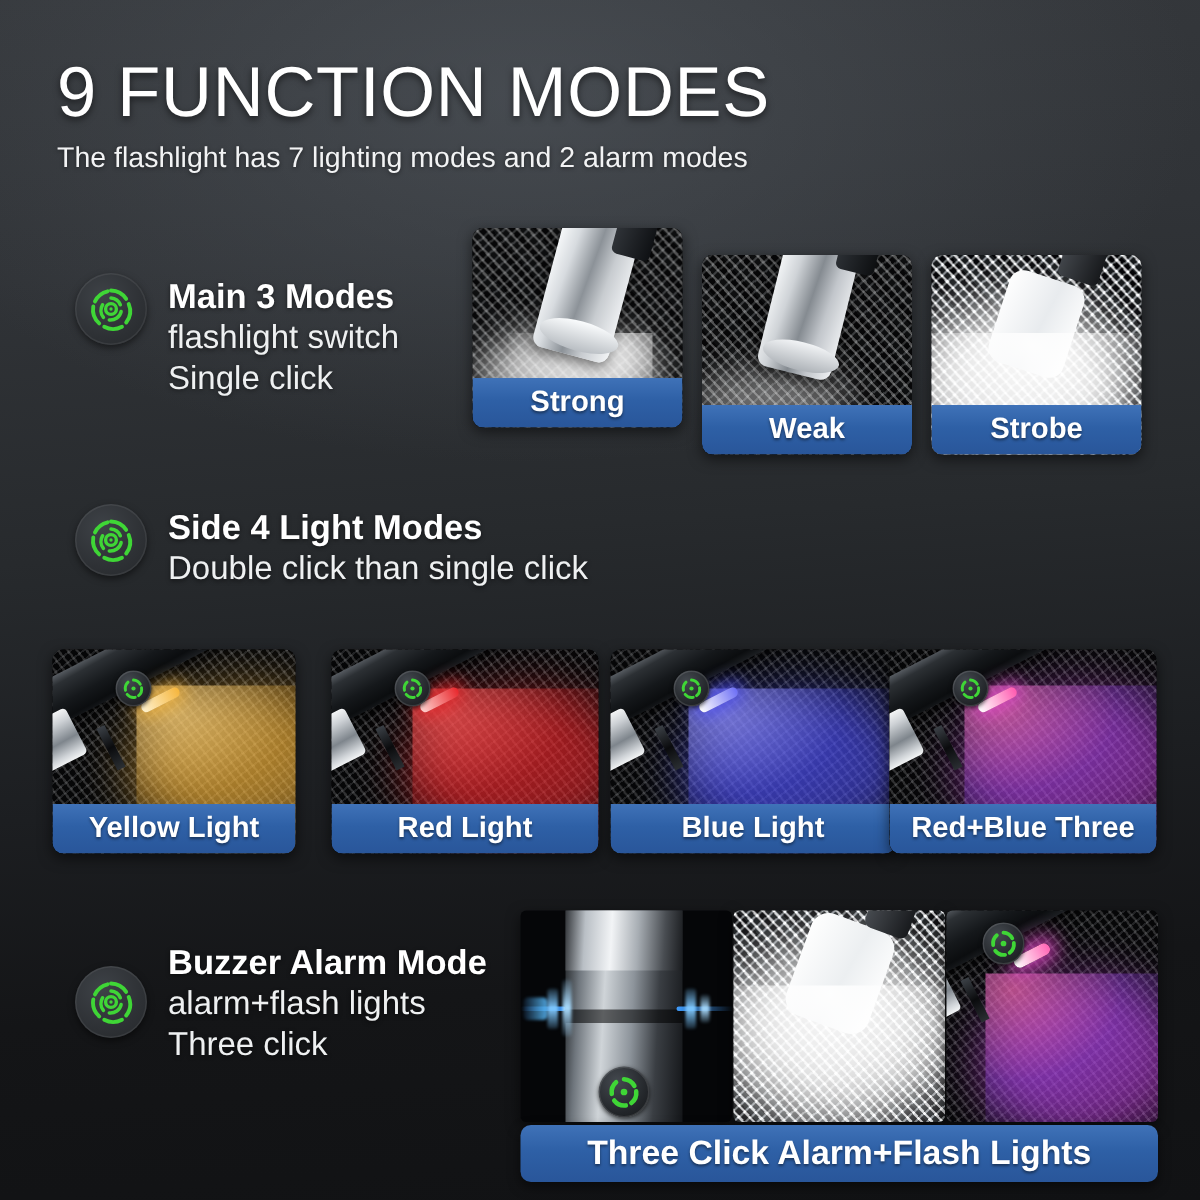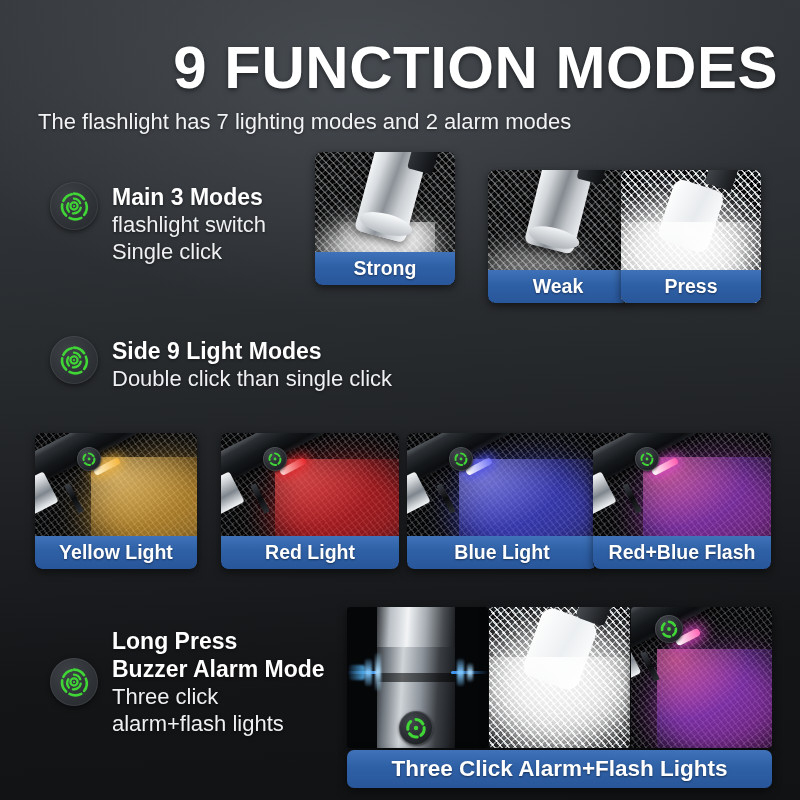--- a/index.html
+++ b/index.html
@@ -12,27 +12,26 @@
   }
   #page {
     position:absolute; left:0; top:0; width:800px; height:800px;
     background:
       radial-gradient(ellipse 620px 340px at 44% 8%, rgba(86,92,99,.55) 0%, rgba(60,65,70,0) 72%),
       linear-gradient(176deg,#35383c 0%, #303337 22%, #272a2d 44%, #1c1e21 64%, #141517 80%, #111214 100%);
   }
   
   .hdr { position:absolute; left:38px; top:36px; width:740px; }
   .title {
-    font-size:60px; font-weight:bold; color:#fff; letter-spacing:.5px;
+    font-size:47px; font-weight:normal; color:#fff; letter-spacing:.5px;
     line-height:1.05; white-space:nowrap;
     text-shadow:0 2px 5px rgba(0,0,0,.55);
-    text-align:right;
   }
   .subtitle {
-    margin-top:10px; font-size:22px; color:#f2f3f4; font-weight:400;
+    margin-top:10px; font-size:19px; color:#f2f3f4; font-weight:400;
     white-space:nowrap; text-shadow:0 1px 3px rgba(0,0,0,.5);
   }
   
   .ap-badge {
     width:48px; height:48px; border-radius:50%;
     background:radial-gradient(circle at 38% 32%,#3e4247 0%,#2e3135 60%,#25282b 100%);
     box-shadow:inset 0 0 0 1px rgba(255,255,255,.07), 0 2px 5px rgba(0,0,0,.5);
     display:flex; align-items:center; justify-content:center; flex:0 0 auto;
   }
   .ap-badge svg { width:36px; height:36px; display:block; }
@@ -173,21 +172,21 @@
       <div style="position:absolute; left:44px; top:62px; width:54px; height:20px; border-radius:50%; transform:rotate(15deg);
                   background:linear-gradient(180deg,#fafcfd,#b9bec3);"></div>
       <div style="position:absolute; left:96px; top:-14px; width:26px; height:34px; border-radius:4px; transform:rotate(15deg);
                   background:linear-gradient(95deg,#31353a,#0e1013);"></div>
     </div>
     <div class="label">
       <span>Strong</span>
     </div>
   </div>
 
-  <div class="panel" style="left:488px; top:170px; width:140px; height:133px;">
+  <div class="panel" style="left:468px; top:170px; width:140px; height:133px;">
     <div class="photo">
       <div class="weave grey"></div>
       <div class="glow" style="left:-6px; top:76px; width:104px; height:40px; background:rgba(255,255,255,.40); filter:blur(11px);"></div>
       <div style="position:absolute; left:46px; top:-10px; width:50px; height:90px; border-radius:7px; transform:rotate(14deg);
                   background:linear-gradient(95deg,#f6f8f9 0%,#cfd3d7 24%,#858b91 50%,#c2c6cb 72%,#eef0f2 100%);
                   box-shadow:0 3px 10px rgba(0,0,0,.6);"></div>
       <div style="position:absolute; left:40px; top:58px; width:52px; height:19px; border-radius:50%; transform:rotate(14deg);
                   background:linear-gradient(180deg,#f2f4f6,#aeb3b8);"></div>
       <div style="position:absolute; left:92px; top:-20px; width:26px; height:32px; border-radius:4px; transform:rotate(14deg);
                   background:linear-gradient(95deg,#2e3237,#0d0f11);"></div>
@@ -201,21 +200,21 @@
     <div class="photo">
       <div class="weave grey" style="filter:brightness(2.3) contrast(1.1);"></div>
       <div class="glow" style="left:-16px; top:30px; width:150px; height:110px; background:rgba(255,255,255,.85); filter:blur(16px);"></div>
       <div style="position:absolute; left:44px; top:14px; width:52px; height:64px; border-radius:10px; transform:rotate(18deg);
                   background:linear-gradient(100deg,#ffffff,#e8ebee 55%,#ffffff);"></div>
       <div style="position:absolute; left:88px; top:-16px; width:28px; height:34px; border-radius:4px; transform:rotate(18deg);
                   background:linear-gradient(95deg,#44484d,#16181b);"></div>
       <div class="beam" style="left:0; top:52px; width:140px; height:82px; background:radial-gradient(ellipse at 48% 10%, rgba(255,255,255,.92) 0%, rgba(255,255,255,.40) 48%, rgba(255,255,255,0) 80%);"></div>
     </div>
     <div class="label">
-      <span>Press</span>
+      <span>Strobe</span>
     </div>
   </div>
 
   <div class="feat" style="left:50px; top:336px;">
     <div class="ap-badge">
       <svg viewBox="0 0 64 64">
         <g fill="none" stroke="#3fd636" stroke-width="4.6" stroke-linecap="round">
           <path d="M32 10 A22 22 0 0 1 50 20"></path>
           <path d="M53 26 A22 22 0 0 1 50 48"></path>
           <path d="M45 53 A22 22 0 0 1 24 53"></path>
@@ -225,21 +224,21 @@
         <g fill="none" stroke="#3fd636" stroke-width="4.2" stroke-linecap="round">
           <path d="M32 19 A13 13 0 0 1 43 27"></path>
           <path d="M44 35 A13 13 0 0 1 30 45"></path>
           <path d="M23 42 A13 13 0 0 1 22 27"></path>
         </g>
         <circle cx="32" cy="32" r="6.4" fill="none" stroke="#3fd636" stroke-width="4"></circle>
         <circle cx="32" cy="32" r="2" fill="#3fd636"></circle>
       </svg>
     </div>
     <div class="txt">
-      <div class="f-head">Side 9 Light Modes</div>
+      <div class="f-head">Side 4 Light Modes</div>
       <div class="f-sub">Double click than single click</div>
     </div>
   </div>
 
   <div class="panel" style="left:35px; top:433px; width:162px; height:136px;">
     <div class="photo">
       <div class="weave dark"></div>
       <div class="glow" style="left:52px; top:26px; width:150px; height:104px; background:rgba(245,181,60,.55); filter:blur(17px);"></div>
       <div class="beam" style="left:56px; top:24px; width:140px; height:100px; background:radial-gradient(ellipse at 18% 18%, rgba(255,214,130,.70) 0%, rgba(245,181,60,.26) 48%, rgba(245,181,60,0) 78%);"></div>
       <div class="fl">
@@ -338,21 +337,21 @@
               <path d="M51 30 A20 20 0 0 1 44 49"></path>
               <path d="M36 53 A20 20 0 0 1 17 46"></path>
               <path d="M13 36 A20 20 0 0 1 19 17"></path>
             </g>
             <circle cx="32" cy="32" r="5" fill="#3fd636"></circle>
           </svg>
         </div>
       </div>
     </div>
     <div class="label">
-      <span>Red+Blue Flash</span>
+      <span>Red+Blue Three</span>
     </div>
   </div>
 
   <div class="feat" style="left:50px; top:626px; align-items:center;">
     <div class="ap-badge">
       <svg viewBox="0 0 64 64">
         <g fill="none" stroke="#3fd636" stroke-width="4.6" stroke-linecap="round">
           <path d="M32 10 A22 22 0 0 1 50 20"></path>
           <path d="M53 26 A22 22 0 0 1 50 48"></path>
           <path d="M45 53 A22 22 0 0 1 24 53"></path>
@@ -362,24 +361,23 @@
         <g fill="none" stroke="#3fd636" stroke-width="4.2" stroke-linecap="round">
           <path d="M32 19 A13 13 0 0 1 43 27"></path>
           <path d="M44 35 A13 13 0 0 1 30 45"></path>
           <path d="M23 42 A13 13 0 0 1 22 27"></path>
         </g>
         <circle cx="32" cy="32" r="6.4" fill="none" stroke="#3fd636" stroke-width="4"></circle>
         <circle cx="32" cy="32" r="2" fill="#3fd636"></circle>
       </svg>
     </div>
     <div class="txt">
-      <div class="f-head">Long Press</div>
       <div class="f-head">Buzzer Alarm Mode</div>
+      <div class="f-sub">alarm+flash lights</div>
       <div class="f-sub">Three click</div>
-      <div class="f-sub">alarm+flash lights</div>
     </div>
   </div>
 
   <div class="panel" style="left:347px; top:607px; width:141px; height:141px; border-radius:4px;">
     <div class="photo">
       <div style="position:absolute; inset:0; background:#050608;"></div>
       <div style="position:absolute; left:30px; top:-18px; width:78px; height:178px; border-radius:6px;
                   background:linear-gradient(93deg,#1a1d20 0%,#6e757c 14%,#cfd4d8 34%,#8d949b 56%,#3a3e43 76%,#121417 100%);"></div>
       <div style="position:absolute; left:30px; top:-18px; width:78px; height:58px;
                   background:linear-gradient(93deg,#2a2d31 0%,#b9bfc5 18%,#f2f4f6 40%,#a7adb3 62%,#494d52 84%,#1a1c1f 100%);"></div>

